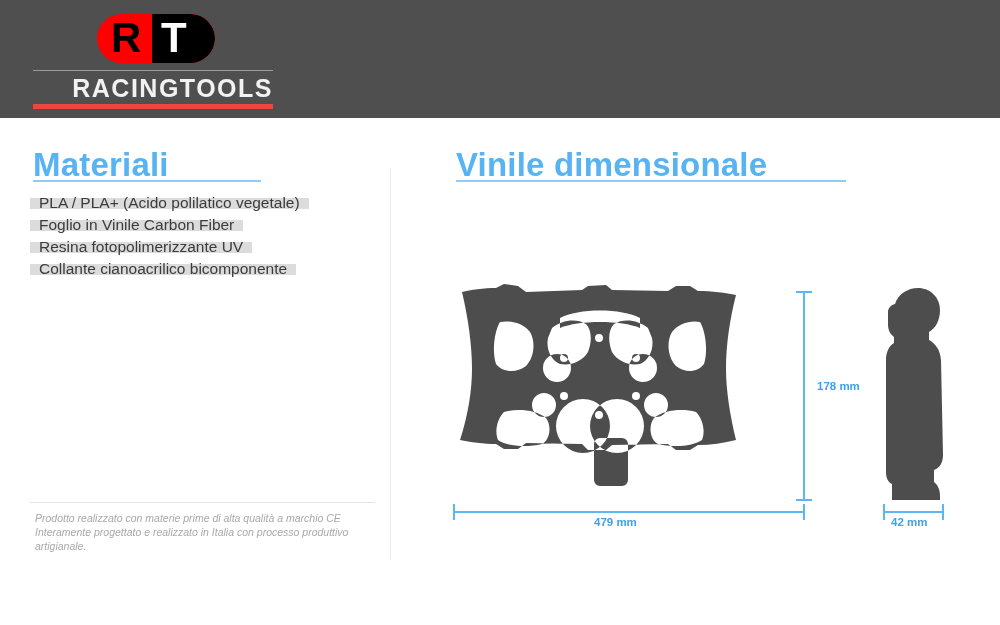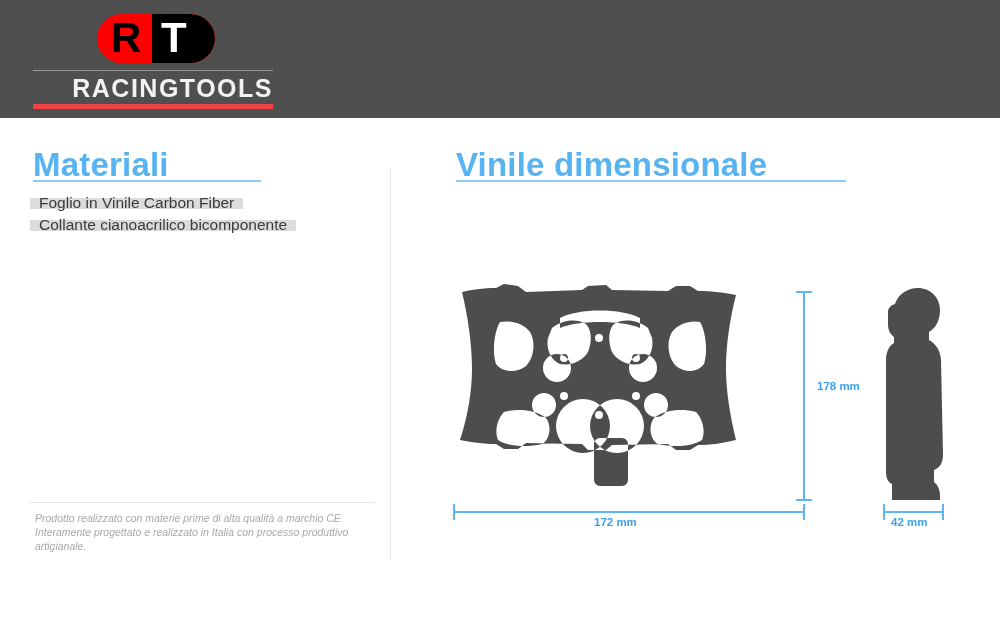--- a/index.html
+++ b/index.html
@@ -196,21 +196,23 @@
   </div>
 
 </div>
 
 <div class="divider-v"></div>
 
 <div class="section-title" style="left:33px; top:146px;">Materiali</div>
 <div class="section-rule" style="left:33px; top:180px; width:228px;"></div>
 
 <div class="materials">
+  <div class="mat-row"><span class="mat-tag">PLA / PLA+ (Acido polilatico vegetale)</span></div>
   <div class="mat-row"><span class="mat-tag">Foglio in Vinile Carbon Fiber</span></div>
+  <div class="mat-row"><span class="mat-tag">Resina fotopolimerizzante UV</span></div>
   <div class="mat-row"><span class="mat-tag">Collante cianoacrilico bicomponente</span></div>
 </div>
 
 <div class="footer-rule"></div>
 <div class="footer-note">Prodotto  realizzato con materie prime di alta qualità a marchio CE Interamente progettato e realizzato in Italia con processo produttivo artigianale.</div>
 
 <div class="section-title" style="left:456px; top:146px;">Vinile dimensionale</div>
 <div class="section-rule" style="left:456px; top:180px; width:390px;"></div>
 
 <div class="drawing">
@@ -352,15 +354,15 @@
       <line x1="54" y1="304" x2="54" y2="320"></line>
       <line x1="404" y1="304" x2="404" y2="320"></line>
 
       <line x1="484" y1="312" x2="543" y2="312"></line>
       <line x1="484" y1="304" x2="484" y2="320"></line>
       <line x1="543" y1="304" x2="543" y2="320"></line>
     </g>
   </svg>
 
   <div class="dim-label" style="left:417px; top:180px;">178 mm</div>
-  <div class="dim-label" style="left:194px; top:316px;">172 mm</div>
+  <div class="dim-label" style="left:194px; top:316px;">479 mm</div>
   <div class="dim-label" style="left:491px; top:316px;">42 mm</div>
 </div>
 
 </body></html>

